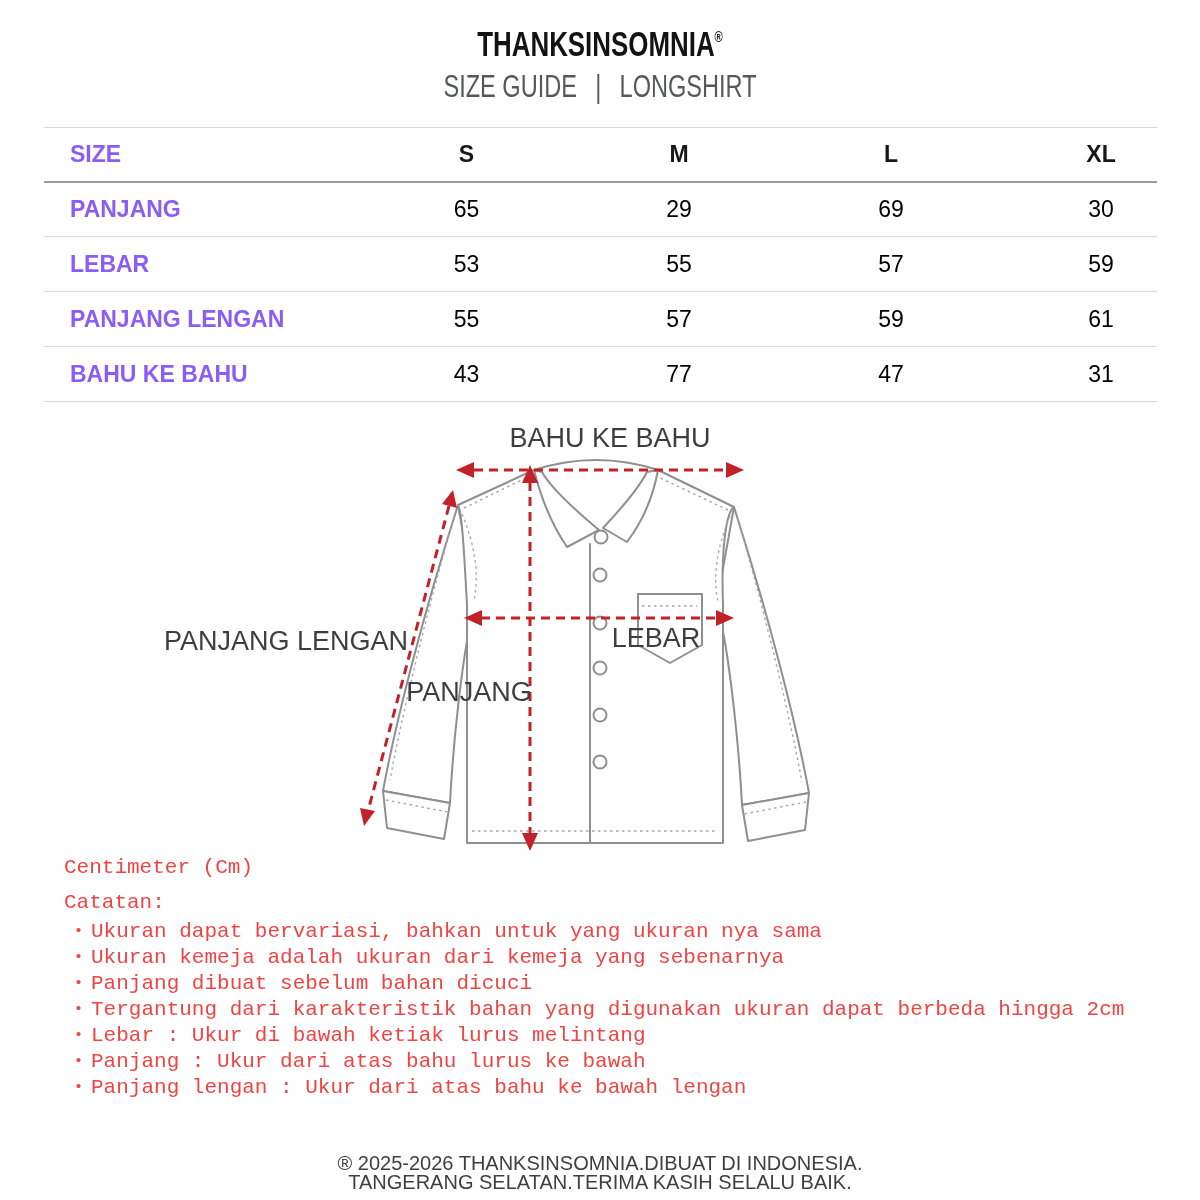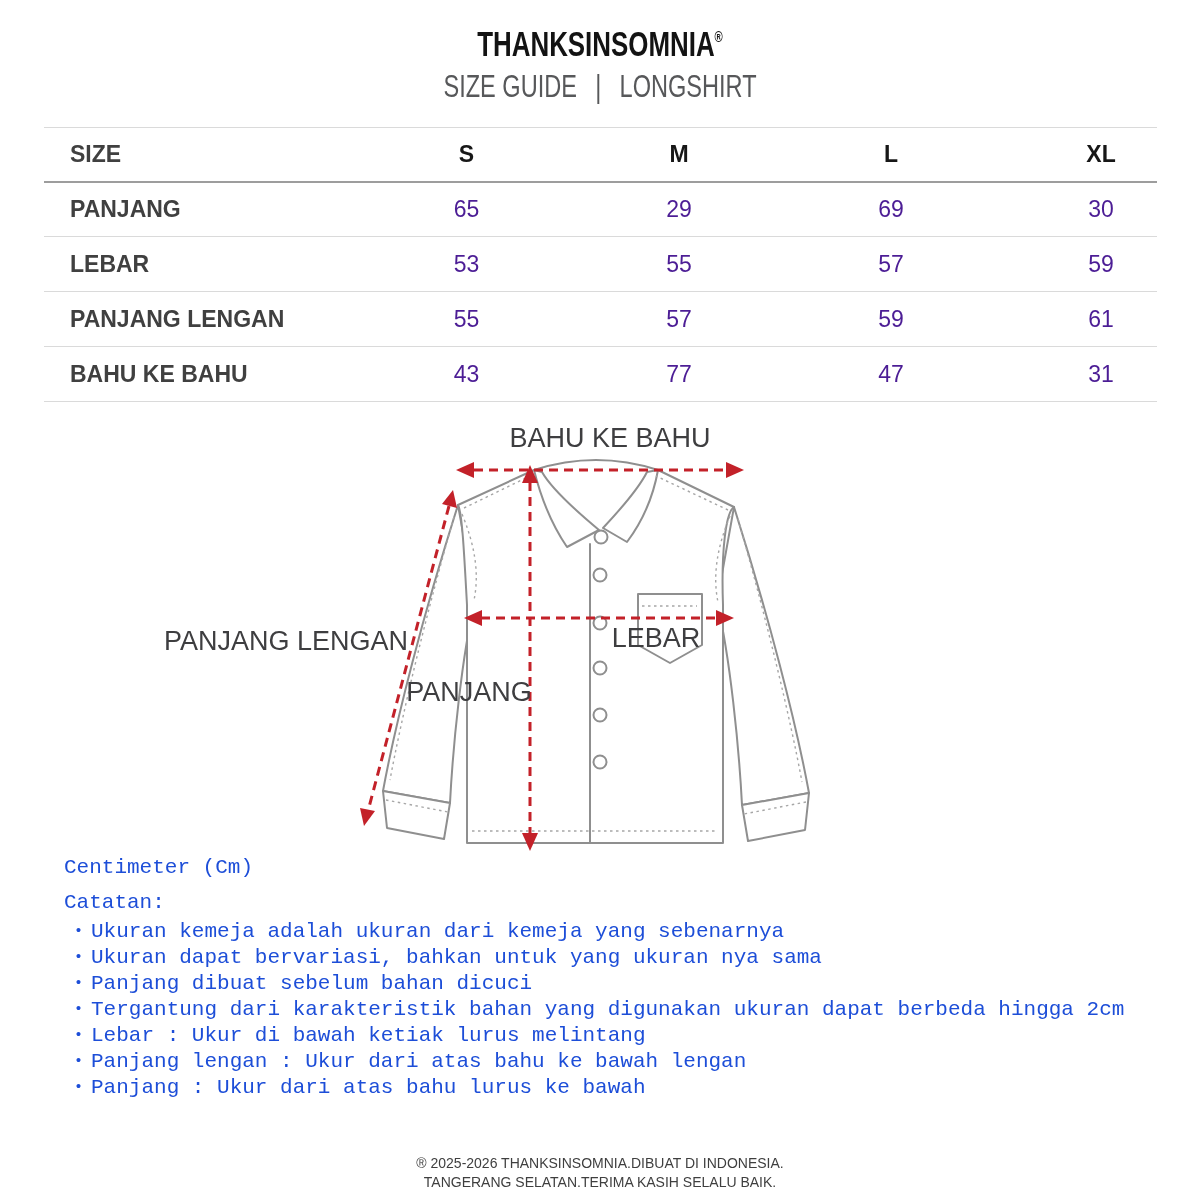--- a/index.html
+++ b/index.html
@@ -25,42 +25,42 @@
     border-collapse:collapse;table-layout:fixed;
     border-top:1px solid #dadada;border-bottom:1px solid #dadada;
   }
   table.size-table th,table.size-table td{
     font-size:23px;text-align:center;padding:0;vertical-align:middle;
   }
   table.size-table thead tr{height:54px;}
   table.size-table tbody tr{height:55px;}
   table.size-table thead th{font-weight:bold;color:#171717;border-bottom:2px solid #9d9d9d;}
   table.size-table tbody tr:not(:last-child) td{border-bottom:1px solid #dadada;}
-  table.size-table .lab{text-align:left;padding-left:26px;font-weight:bold;color:#404040;}
-  table.size-table .val{color:#4c1d95;font-weight:normal;}
+  table.size-table .lab{text-align:left;padding-left:26px;font-weight:bold;color:#8b5cf6;}
+  table.size-table .val{color:#000000;font-weight:normal;}
   table.size-table .last{padding-left:48px;}
   
   .diagram{position:absolute;top:420px;left:0;width:1200px;height:460px;}
   .diagram svg{position:absolute;left:150px;top:0;}
   .dlabel{position:absolute;font-size:27px;color:#3e3e40;white-space:nowrap;}
   .dlabel.bahu{left:455px;top:3px;width:310px;text-align:center;}
   .dlabel.lengan{left:40px;top:206px;width:368px;text-align:right;}
   .dlabel.lebar{left:580px;top:203px;width:152px;text-align:center;}
   .dlabel.panjang{left:403px;top:257px;width:132px;text-align:center;}
   
-  .mono{font-family:"Liberation Mono","DejaVu Sans Mono",monospace;color:#1d4ed8;font-size:21px;}
+  .mono{font-family:"Liberation Mono","DejaVu Sans Mono",monospace;color:#ef4444;font-size:21px;}
   .unit-label{position:absolute;top:856px;left:64px;}
   .notes-heading{position:absolute;top:891px;left:64px;}
   .notes-list{position:absolute;top:919px;left:64px;width:1120px;}
   .note-line{height:26px;line-height:26px;white-space:nowrap;}
   .note-line .bullet{display:inline-block;margin:0 8px 0 10px;font-size:15px;vertical-align:2px;}
   
   .footer{
     position:absolute;top:1154px;left:0;width:1200px;text-align:center;
-    font-size:14px;line-height:19px;color:#3f3f3f;
+    font-size:20px;line-height:19px;color:#3f3f3f;
   }
 </style>
 </head>
 <body>
 
 <div class="brand-title">
   <span>THANKSINSOMNIA</span><span class="reg">®</span>
 </div>
 <div class="subtitle">
   <span>SIZE GUIDE</span><span class="sep">|</span><span>LONGSHIRT</span>
@@ -184,25 +184,25 @@
   </svg>
   <div class="dlabel bahu">BAHU KE BAHU</div>
   <div class="dlabel lengan">PANJANG LENGAN</div>
   <div class="dlabel lebar">LEBAR</div>
   <div class="dlabel panjang">PANJANG</div>
 </div>
 
 <div class="mono unit-label">Centimeter (Cm)</div>
 <div class="mono notes-heading">Catatan:</div>
 <div class="notes-list">
+  <div class="mono note-line"><span class="bullet">•</span><span>Ukuran dapat bervariasi, bahkan untuk yang ukuran nya sama</span></div>
   <div class="mono note-line"><span class="bullet">•</span><span>Ukuran kemeja adalah ukuran dari kemeja yang sebenarnya</span></div>
-  <div class="mono note-line"><span class="bullet">•</span><span>Ukuran dapat bervariasi, bahkan untuk yang ukuran nya sama</span></div>
   <div class="mono note-line"><span class="bullet">•</span><span>Panjang dibuat sebelum bahan dicuci</span></div>
   <div class="mono note-line"><span class="bullet">•</span><span>Tergantung dari karakteristik bahan yang digunakan ukuran dapat berbeda hingga 2cm</span></div>
   <div class="mono note-line"><span class="bullet">•</span><span>Lebar : Ukur di bawah ketiak lurus melintang</span></div>
+  <div class="mono note-line"><span class="bullet">•</span><span>Panjang : Ukur dari atas bahu lurus ke bawah</span></div>
   <div class="mono note-line"><span class="bullet">•</span><span>Panjang lengan : Ukur dari atas bahu ke bawah lengan</span></div>
-  <div class="mono note-line"><span class="bullet">•</span><span>Panjang : Ukur dari atas bahu lurus ke bawah</span></div>
 </div>
 
 <div class="footer">
   <div>® 2025-2026 THANKSINSOMNIA.DIBUAT DI INDONESIA.</div>
   <div>TANGERANG SELATAN.TERIMA KASIH SELALU BAIK.</div>
 </div>
 
 </body></html>

